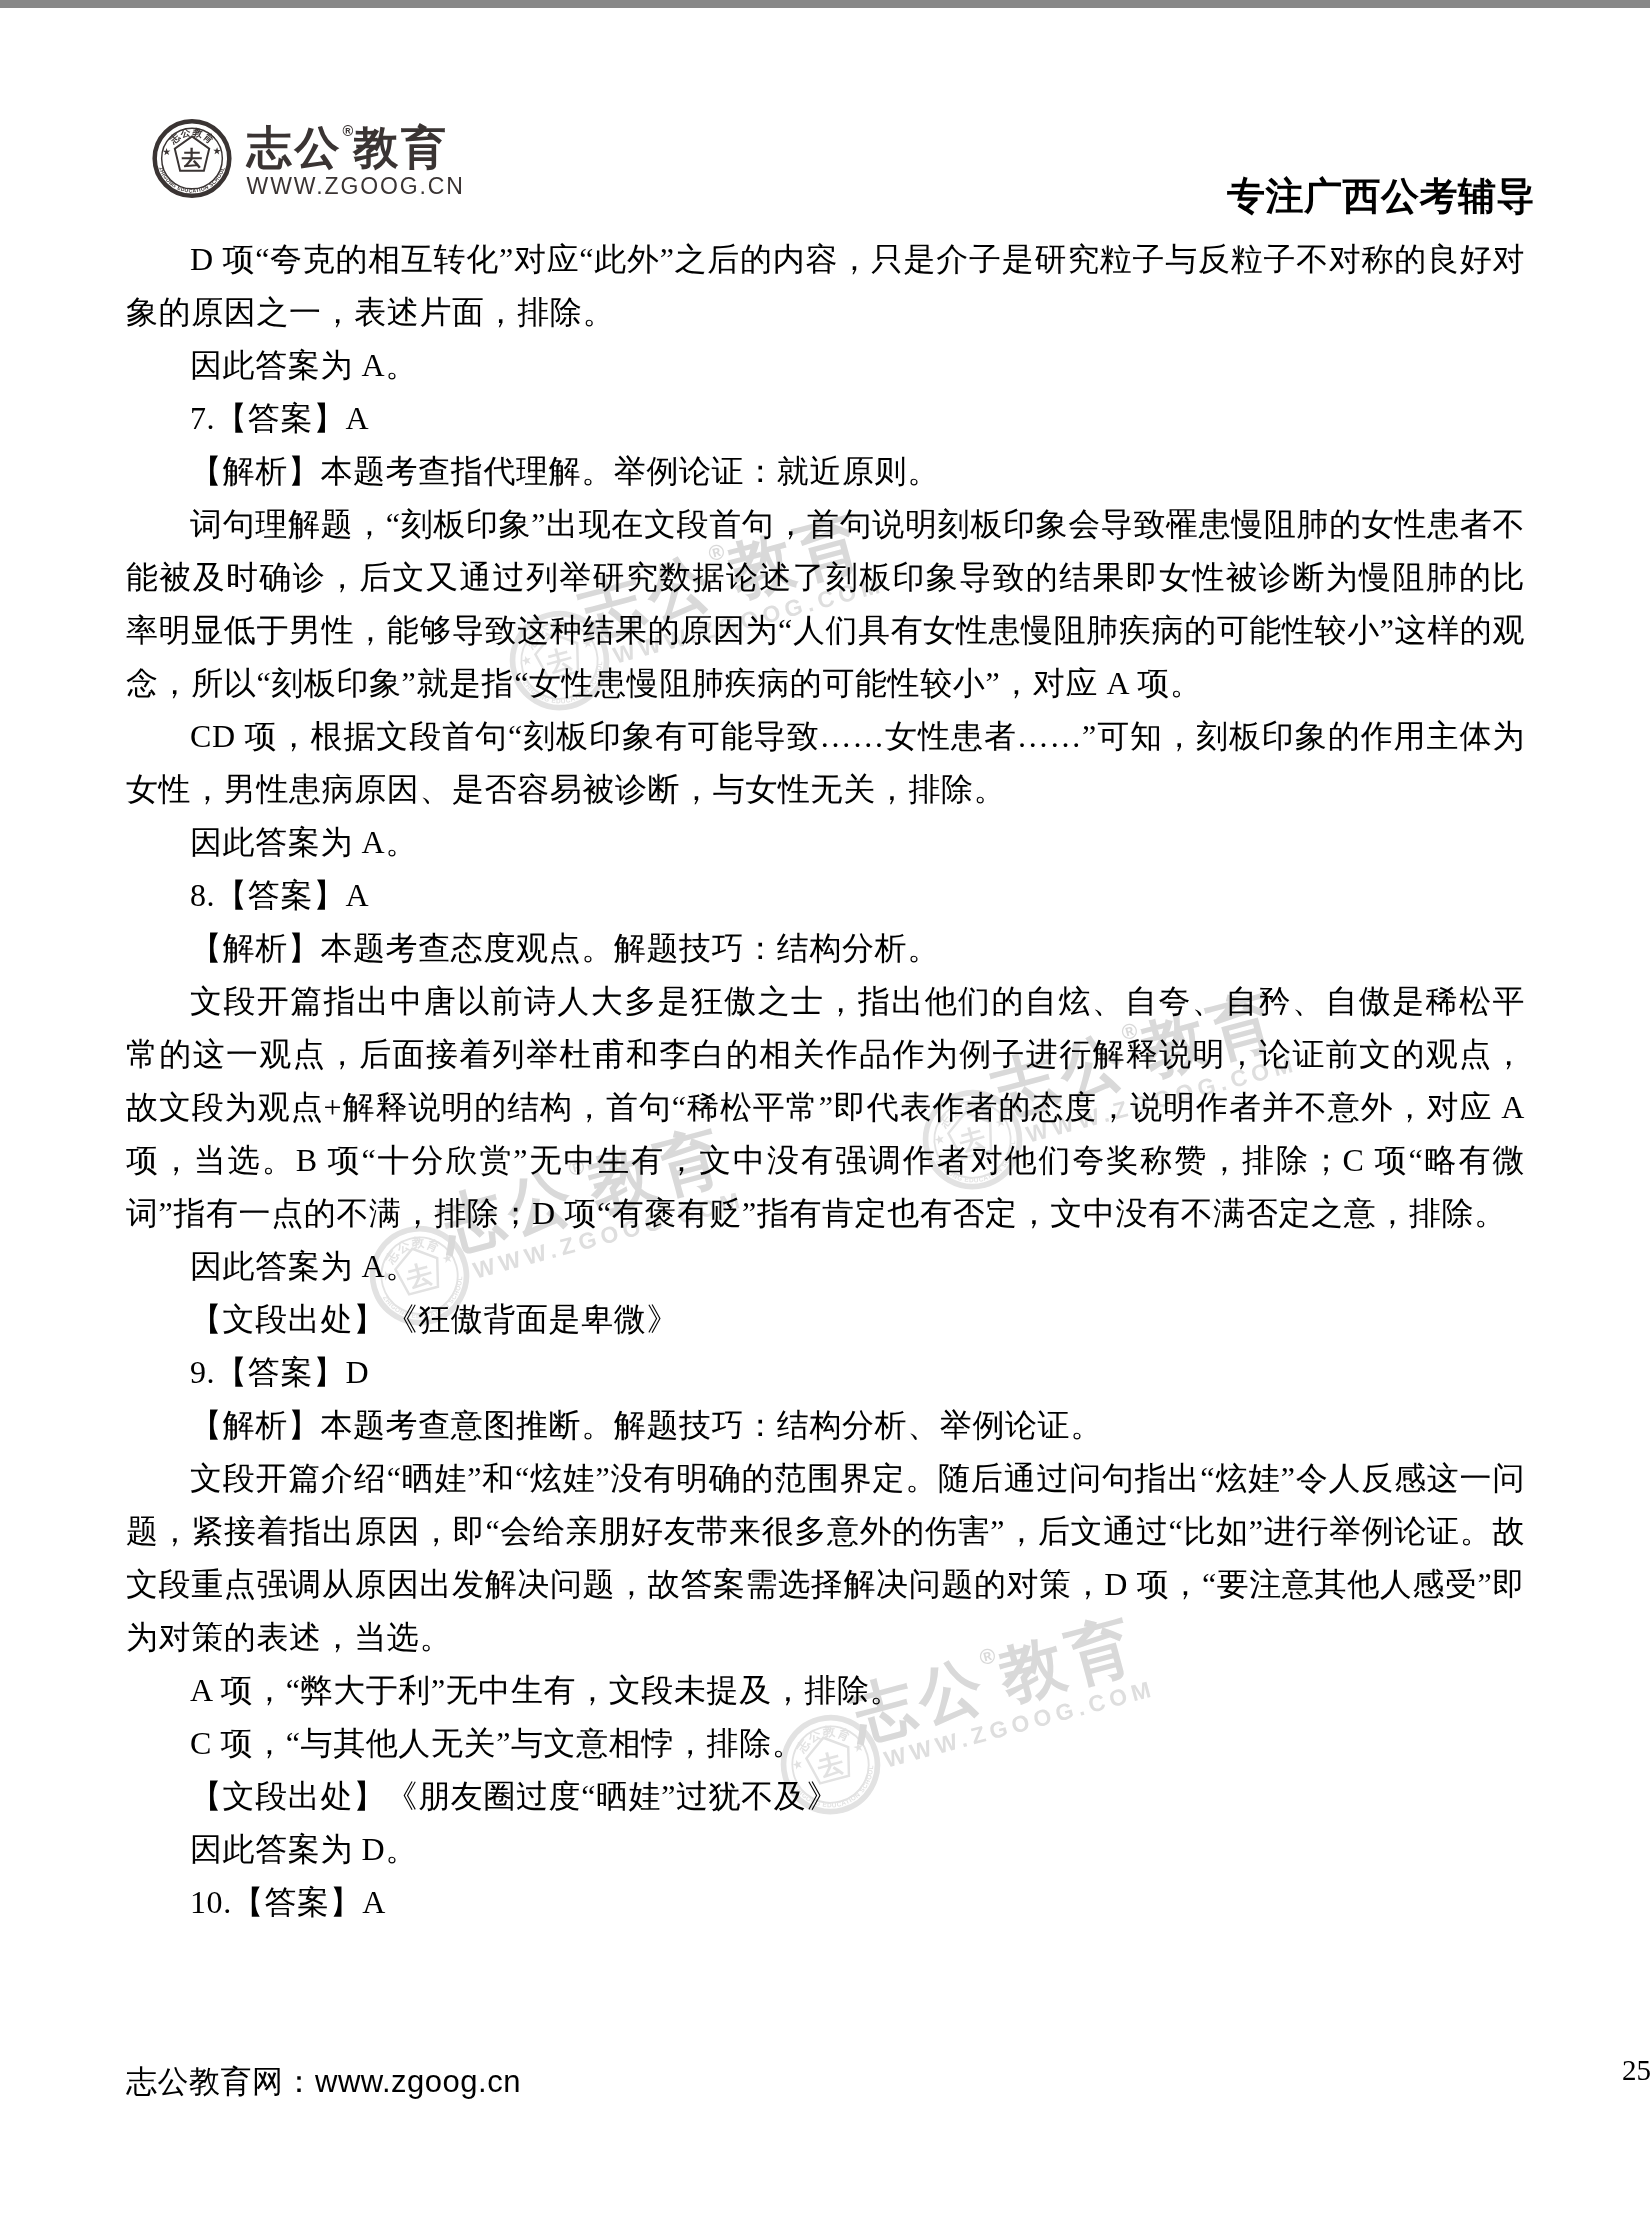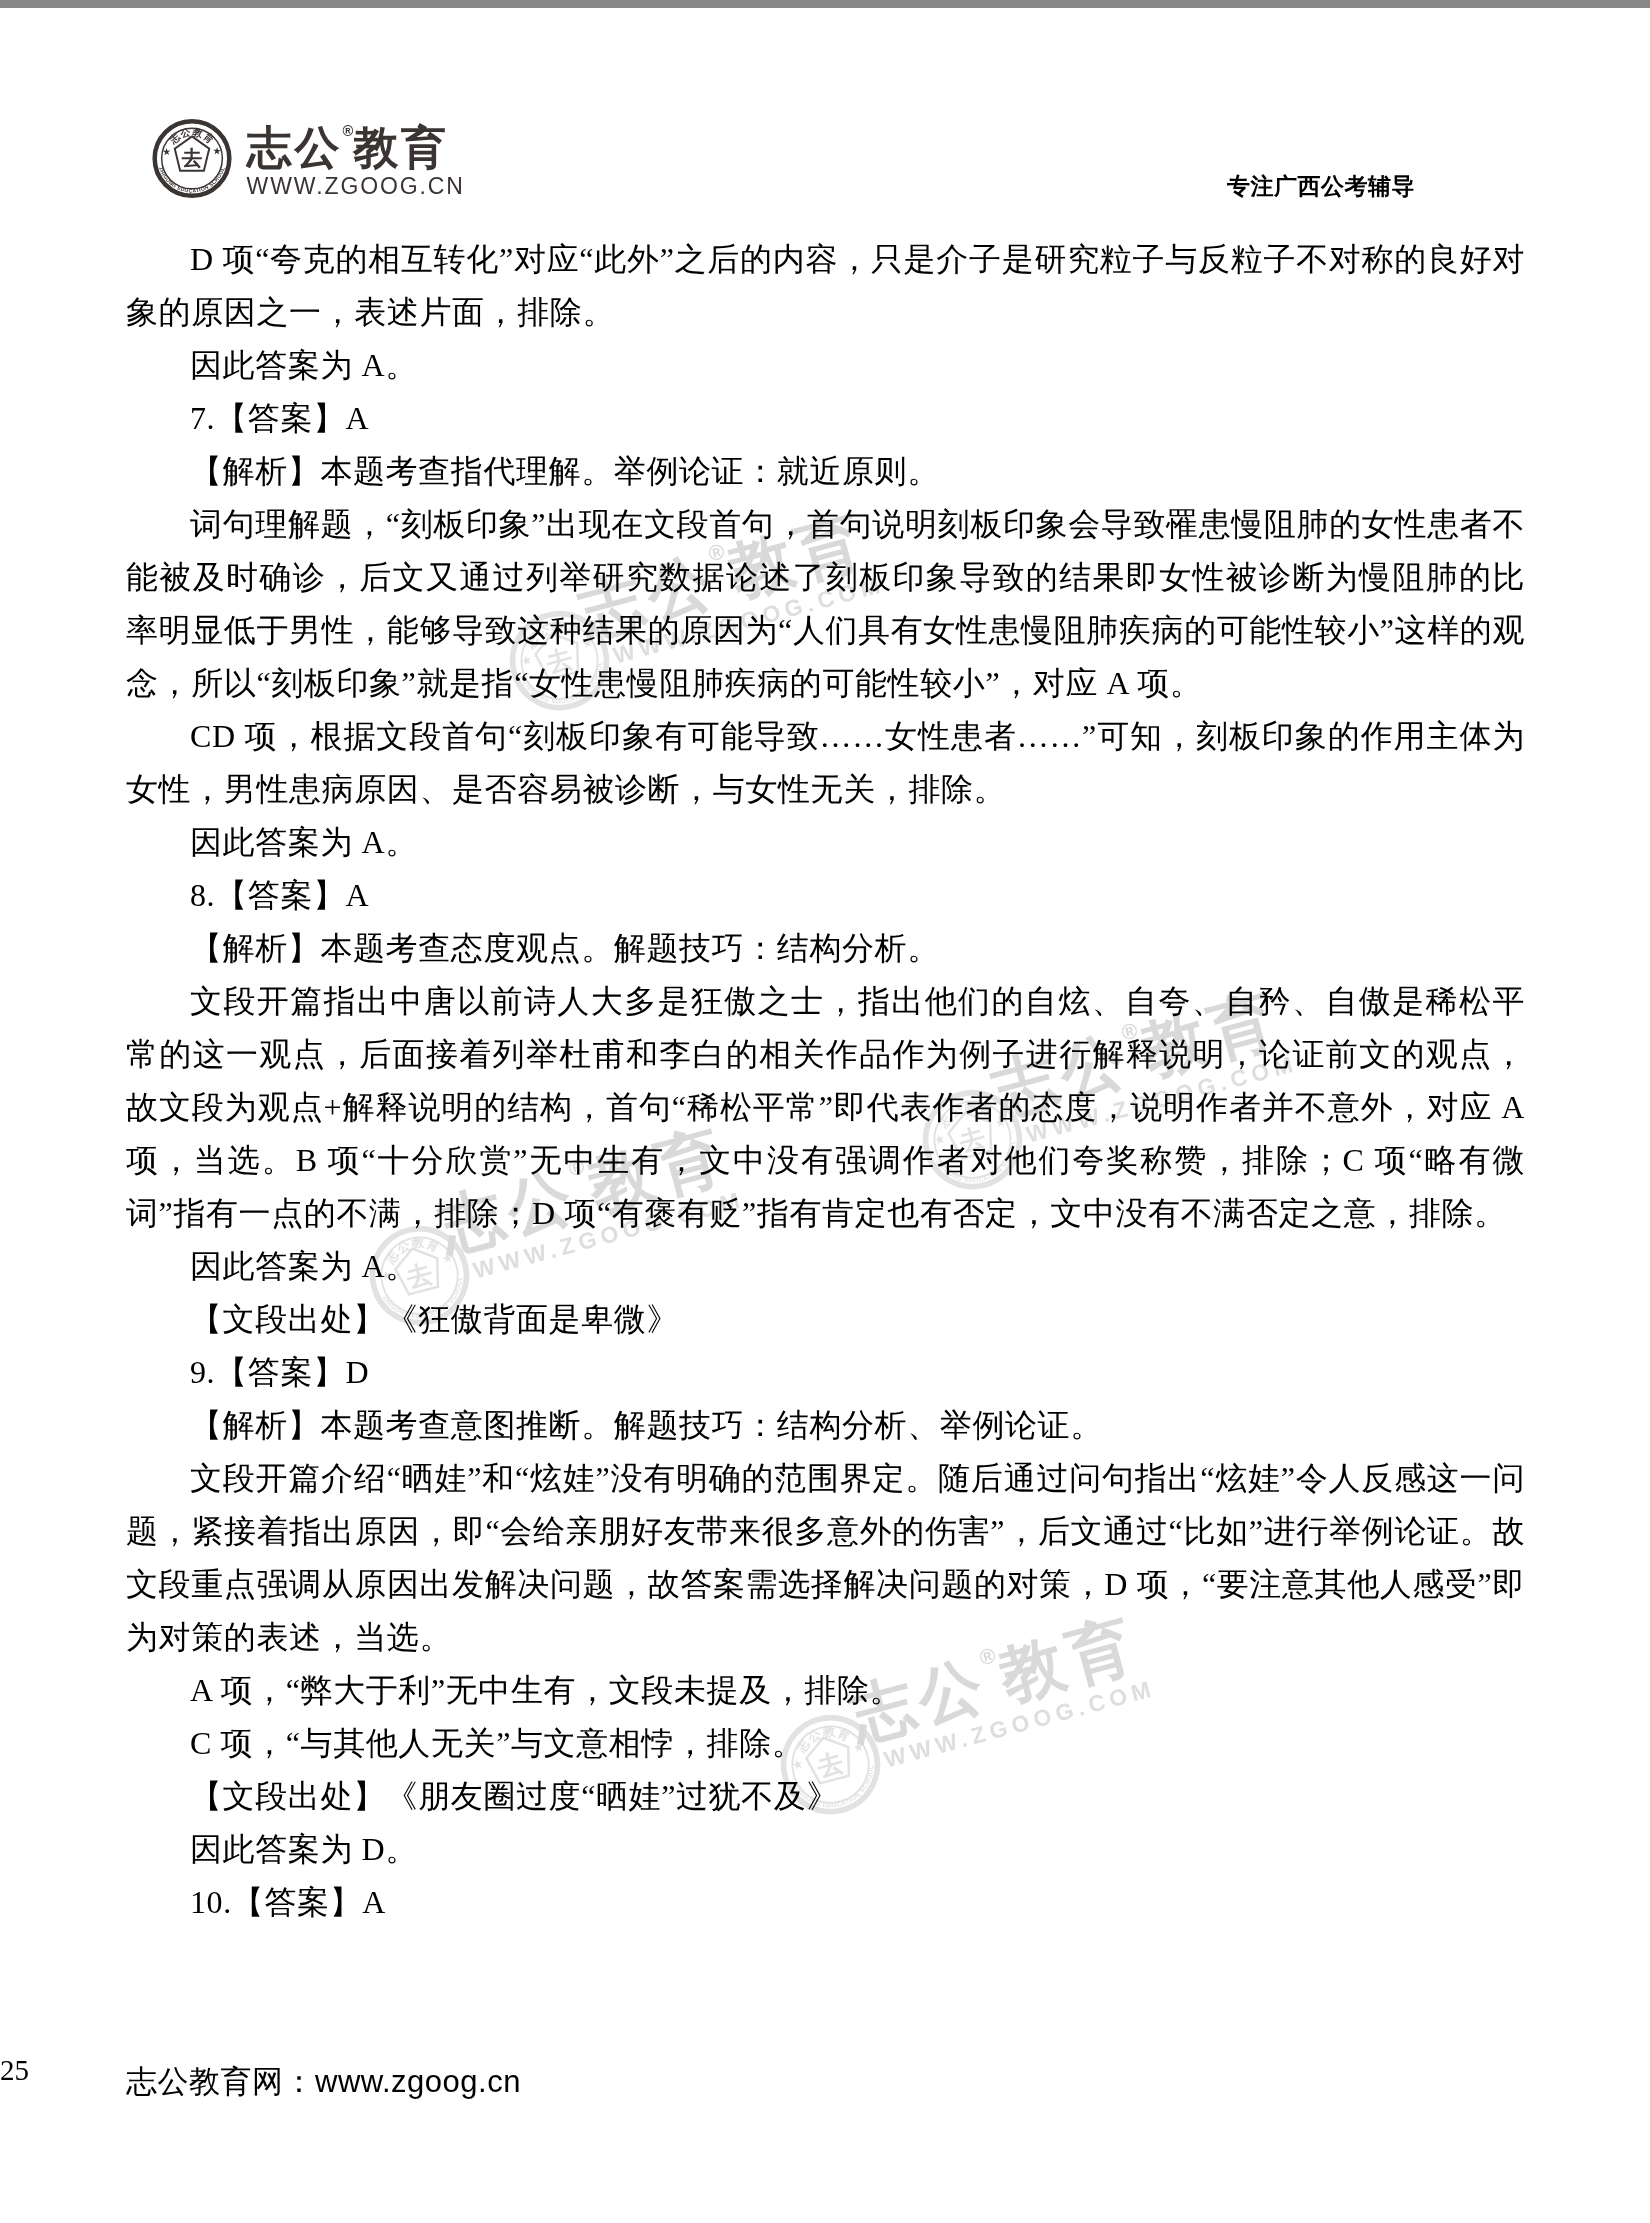--- a/index.html
+++ b/index.html
@@ -15,21 +15,21 @@
   
   .logo{position:absolute;left:151px;top:109px;display:flex;align-items:flex-start;z-index:2;}
   .seal{display:block;}
   .seal-dark{width:82px;height:83px;color:#3a3433;}
   .logo-text{margin-left:13.6px;padding-top:5.8px;font-family:"Liberation Sans","DejaVu Sans",sans-serif;color:#3a3433;}
   .brand-line{font-size:45px;font-weight:900;letter-spacing:2.9px;line-height:1.1;white-space:nowrap;}
   .brand-line sup{font-size:14.6px;font-weight:700;vertical-align:27px;letter-spacing:0;}
   .brand-url{font-size:23px;font-weight:500;letter-spacing:1.9px;margin-top:1px;white-space:nowrap;}
   .tagline{
     position:absolute;left:1227px;top:163px;z-index:2;
-    font-size:23px;font-weight:bold;letter-spacing:0.5px;white-space:nowrap;
+    font-size:38px;font-weight:bold;letter-spacing:0.5px;white-space:nowrap;
   }
   
   .body-text{
     position:absolute;left:126px;top:225px;width:1399px;z-index:1;
   }
   .para{
     margin:0;
     font-size:32px;
     line-height:53px;
     letter-spacing:0.6px;
@@ -56,21 +56,21 @@
   .wm2{left:1102px;top:1071px;}
   .wm3{left:549px;top:1207px;}
   .wm4{left:960px;top:1696px;}
   
   .footer-site{
     position:absolute;left:126px;top:2053px;z-index:2;
     font-family:"Liberation Sans","DejaVu Sans",sans-serif;
     font-size:31px;font-weight:normal;letter-spacing:0.5px;white-space:nowrap;
   }
   .footer-page{
-    position:absolute;left:0;top:2046px;width:1651px;text-align:left;z-index:2;
+    position:absolute;left:0;top:2046px;width:1651px;text-align:right;z-index:2;
     font-size:29px;
   }
   .svg-defs{position:absolute;width:0;height:0;overflow:hidden;}
 </style>
 </head>
 <body>
 
 <div class="page">
 
   <svg class="svg-defs" aria-hidden="true">

